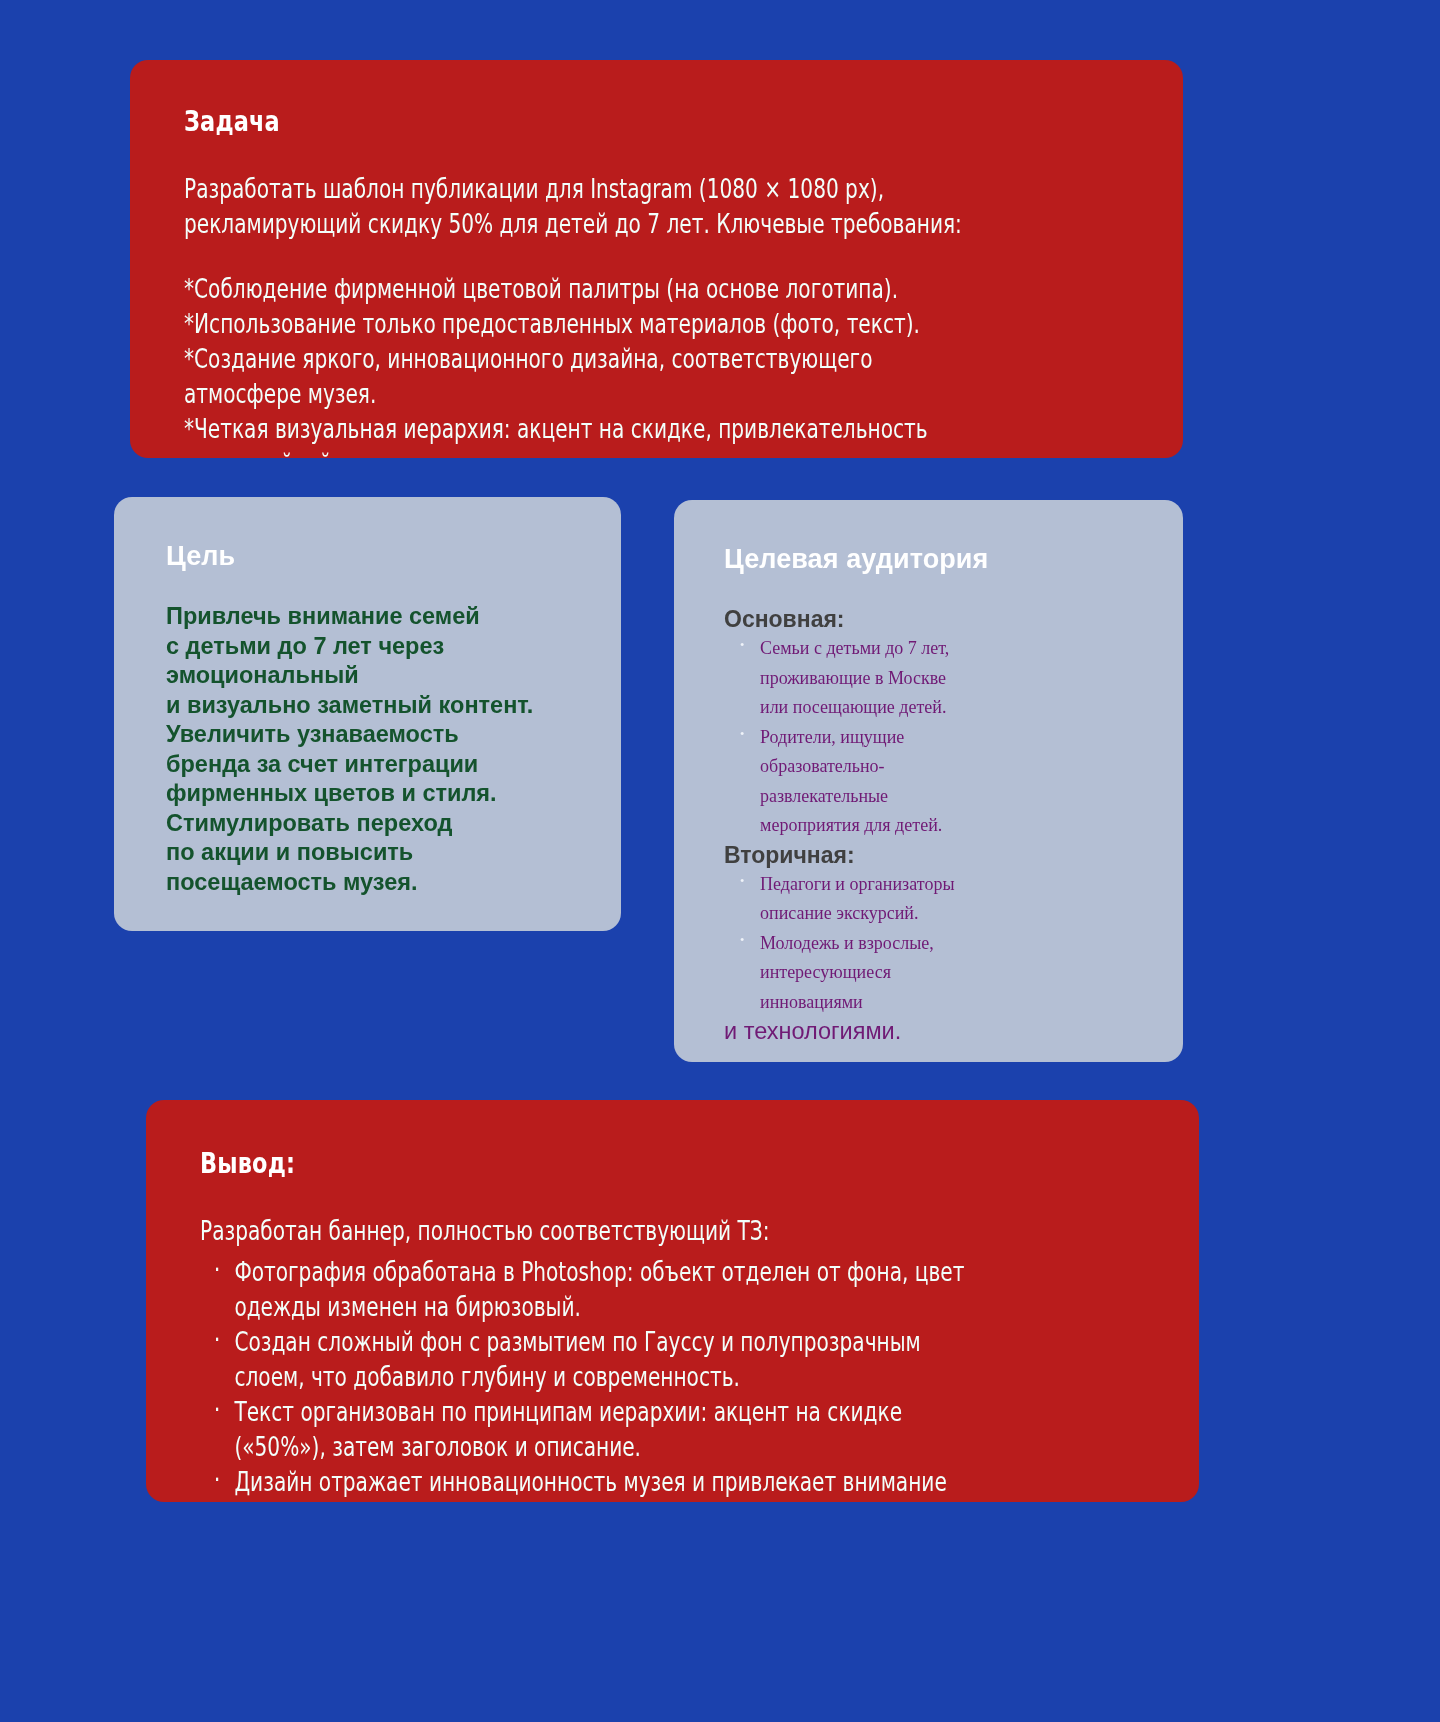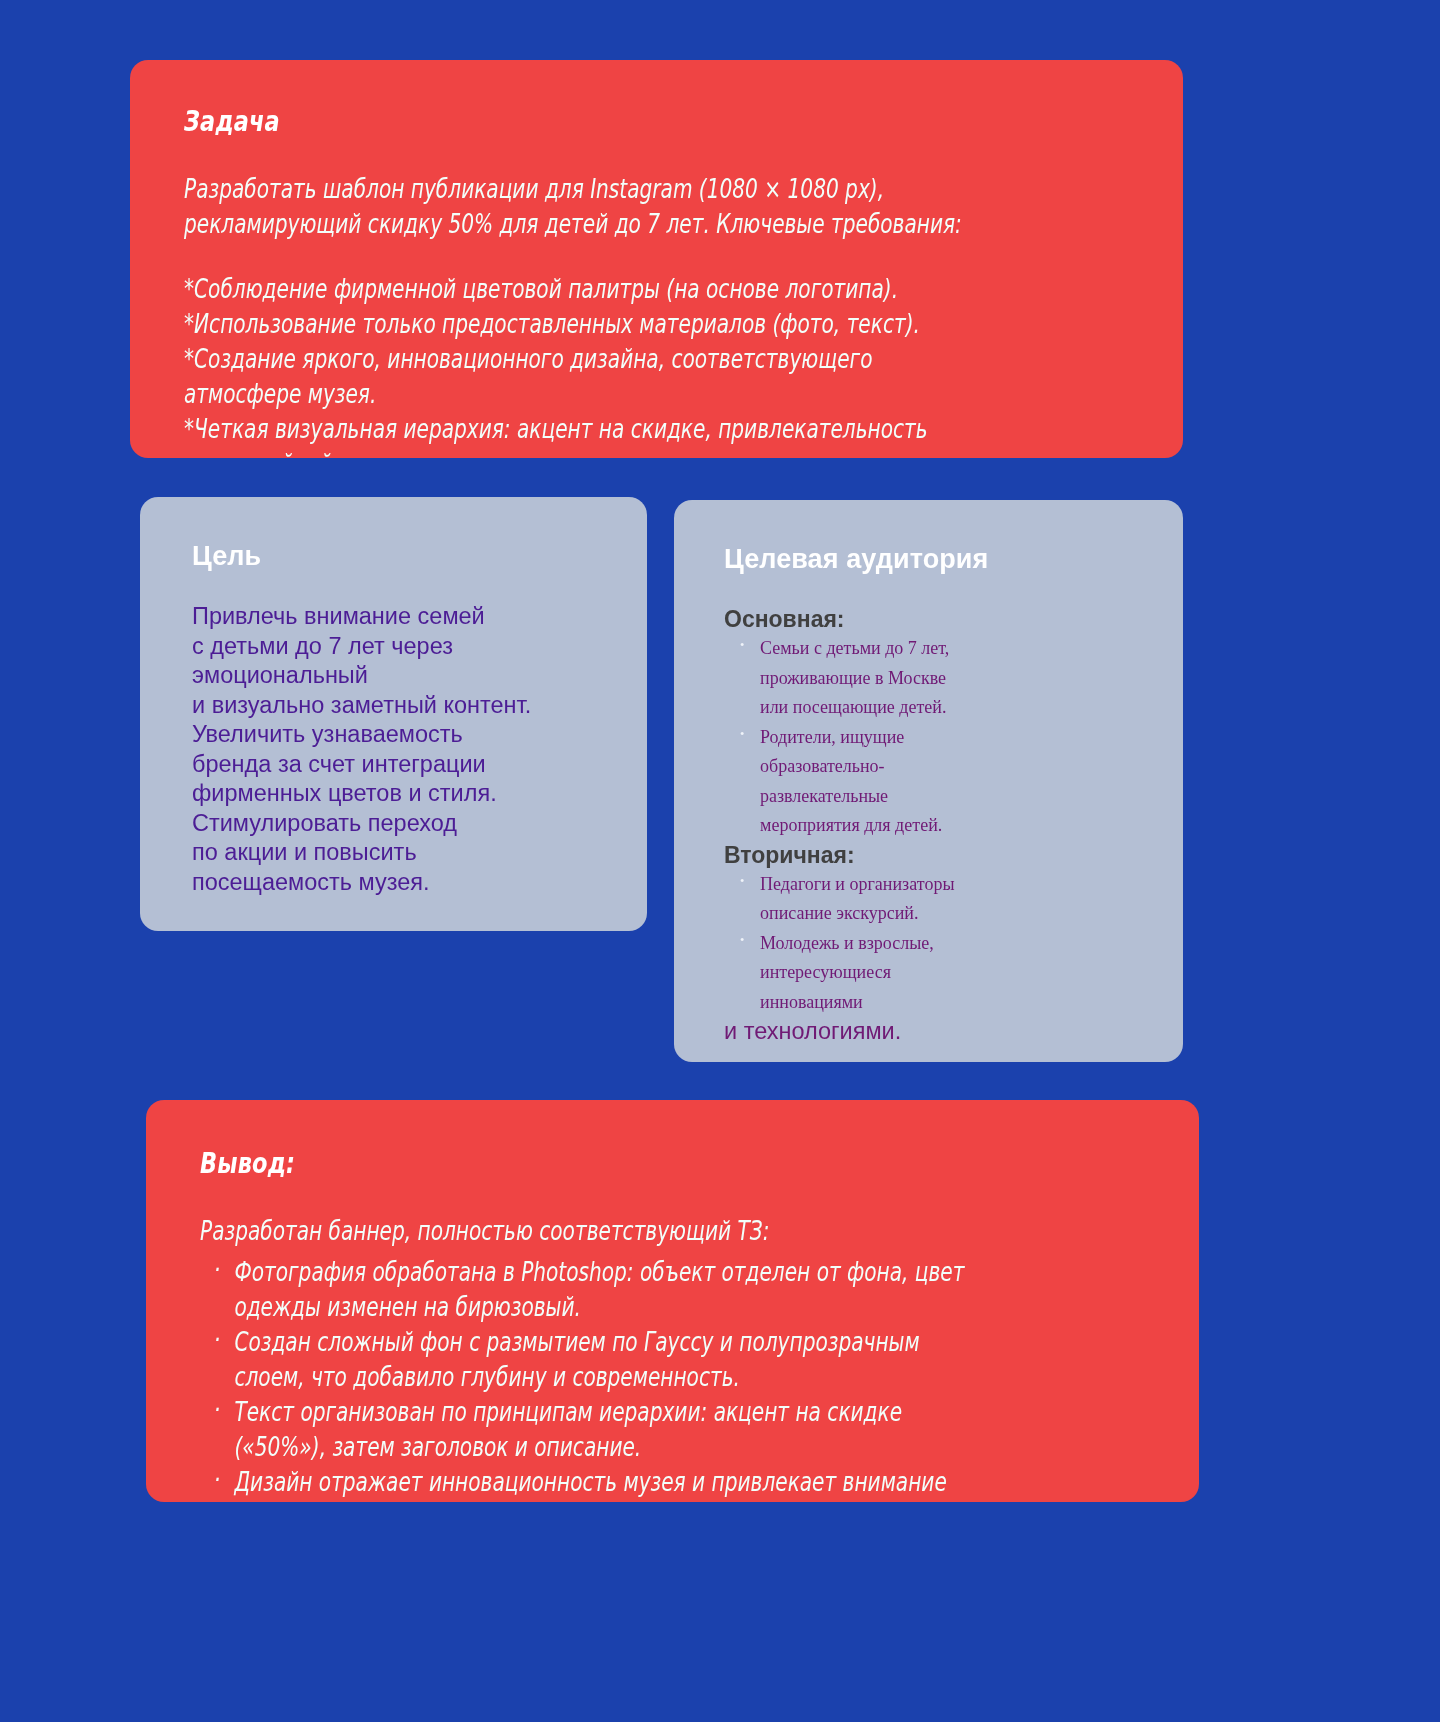--- a/index.html
+++ b/index.html
@@ -23,34 +23,34 @@
     padding: 0;
   }
 
   
   .card {
     position: absolute;
     box-sizing: border-box;
     border-radius: 18px;
     overflow: hidden;
   }
-  .card.green  { background: #ef4444; font-style: italic; }
+  .card.green  { background: #b91c1c; }
   .card.gray   { background: #B4BFD4; }
 
   
   #card-task {
     left: 130px;
     top: 60px;
     width: 1053px;
     height: 398px;
     padding: 44px 54px 30px 54px;
   }
   
   #card-goal {
-    left: 140px;
+    left: 114px;
     top: 497px;
     width: 507px;
     height: 434px;
     padding: 44px 50px 30px 52px;
   }
   
   #card-audience {
     left: 674px;
     top: 500px;
     width: 509px;
@@ -125,24 +125,24 @@
     margin: 0 0 30px 0;
   }
   .gray-sub {
     color: #404040;
     font-size: 23px;
     font-weight: bold;
     margin: 0;
     line-height: 29px;
   }
   .gray-body {
-    color: #4c1d95;
+    color: #14532d;
     font-size: 23.5px;
     line-height: 29.5px;
-    font-weight: 400;
+    font-weight: 700;
     margin: 0;
   }
   ul.gray-list {
     list-style: none;
     margin: 0;
     padding: 0;
   }
   ul.gray-list > li {
     position: relative;
     padding-left: 36px;

